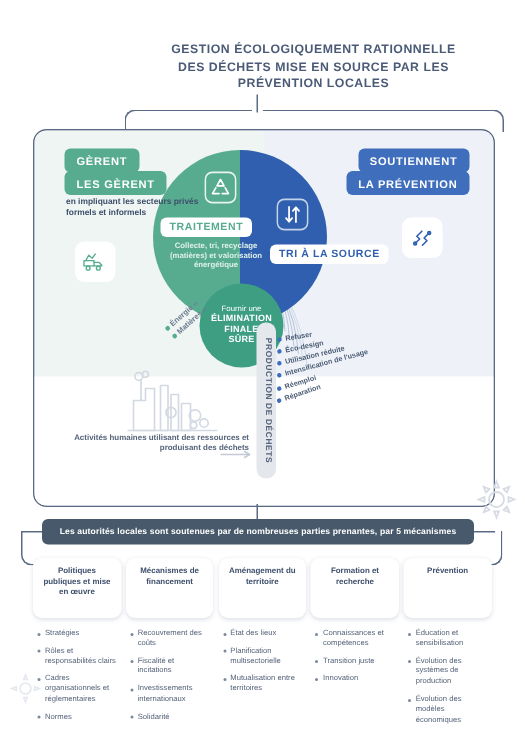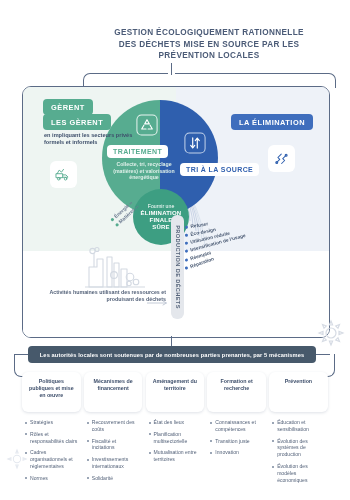--- a/index.html
+++ b/index.html
@@ -260,21 +260,22 @@
         <g fill="none" stroke="#57ac90" stroke-width="1.15" stroke-linecap="round" stroke-linejoin="round">
           <path d="M2.5 15.5 L2.5 11 L11 11 L11 15.5 Z"></path>
           <path d="M11 12.5 L15 12.5 L17.5 15 L17.5 15.5 L11 15.5"></path>
           <circle cx="6" cy="17.4" r="1.6"></circle>
             <circle cx="14.6" cy="17.4" r="1.6"></circle>
           <path d="M4 11 L6.5 6.5 L9.5 9 L12 5.5"></path>
         </g>
       </svg>
     </div>
 
-    <div class="pill b p-prev">LA ÉLIMINATION</div>
+    <div class="pill b p-sout">SOUTIENNENT</div>
+    <div class="pill b p-prev">LA PRÉVENTION</div>
 
     <div class="ibadge ib-prev">
       <svg viewBox="0 0 24 24" width="18" height="18">
         <g fill="none" stroke="#2f5fae" stroke-width="1.4" stroke-linecap="round" stroke-linejoin="round">
           <path d="M5 16.5 L9 12.5 L6.5 10 L11 5.5"></path>
           <path d="M11.5 18 L15.5 14 L13 11.5 L17.5 7"></path>
           <circle cx="5" cy="16.5" r="1.3"></circle>
             <circle cx="17.5" cy="7" r="1.3"></circle>
         </g>
       </svg>

